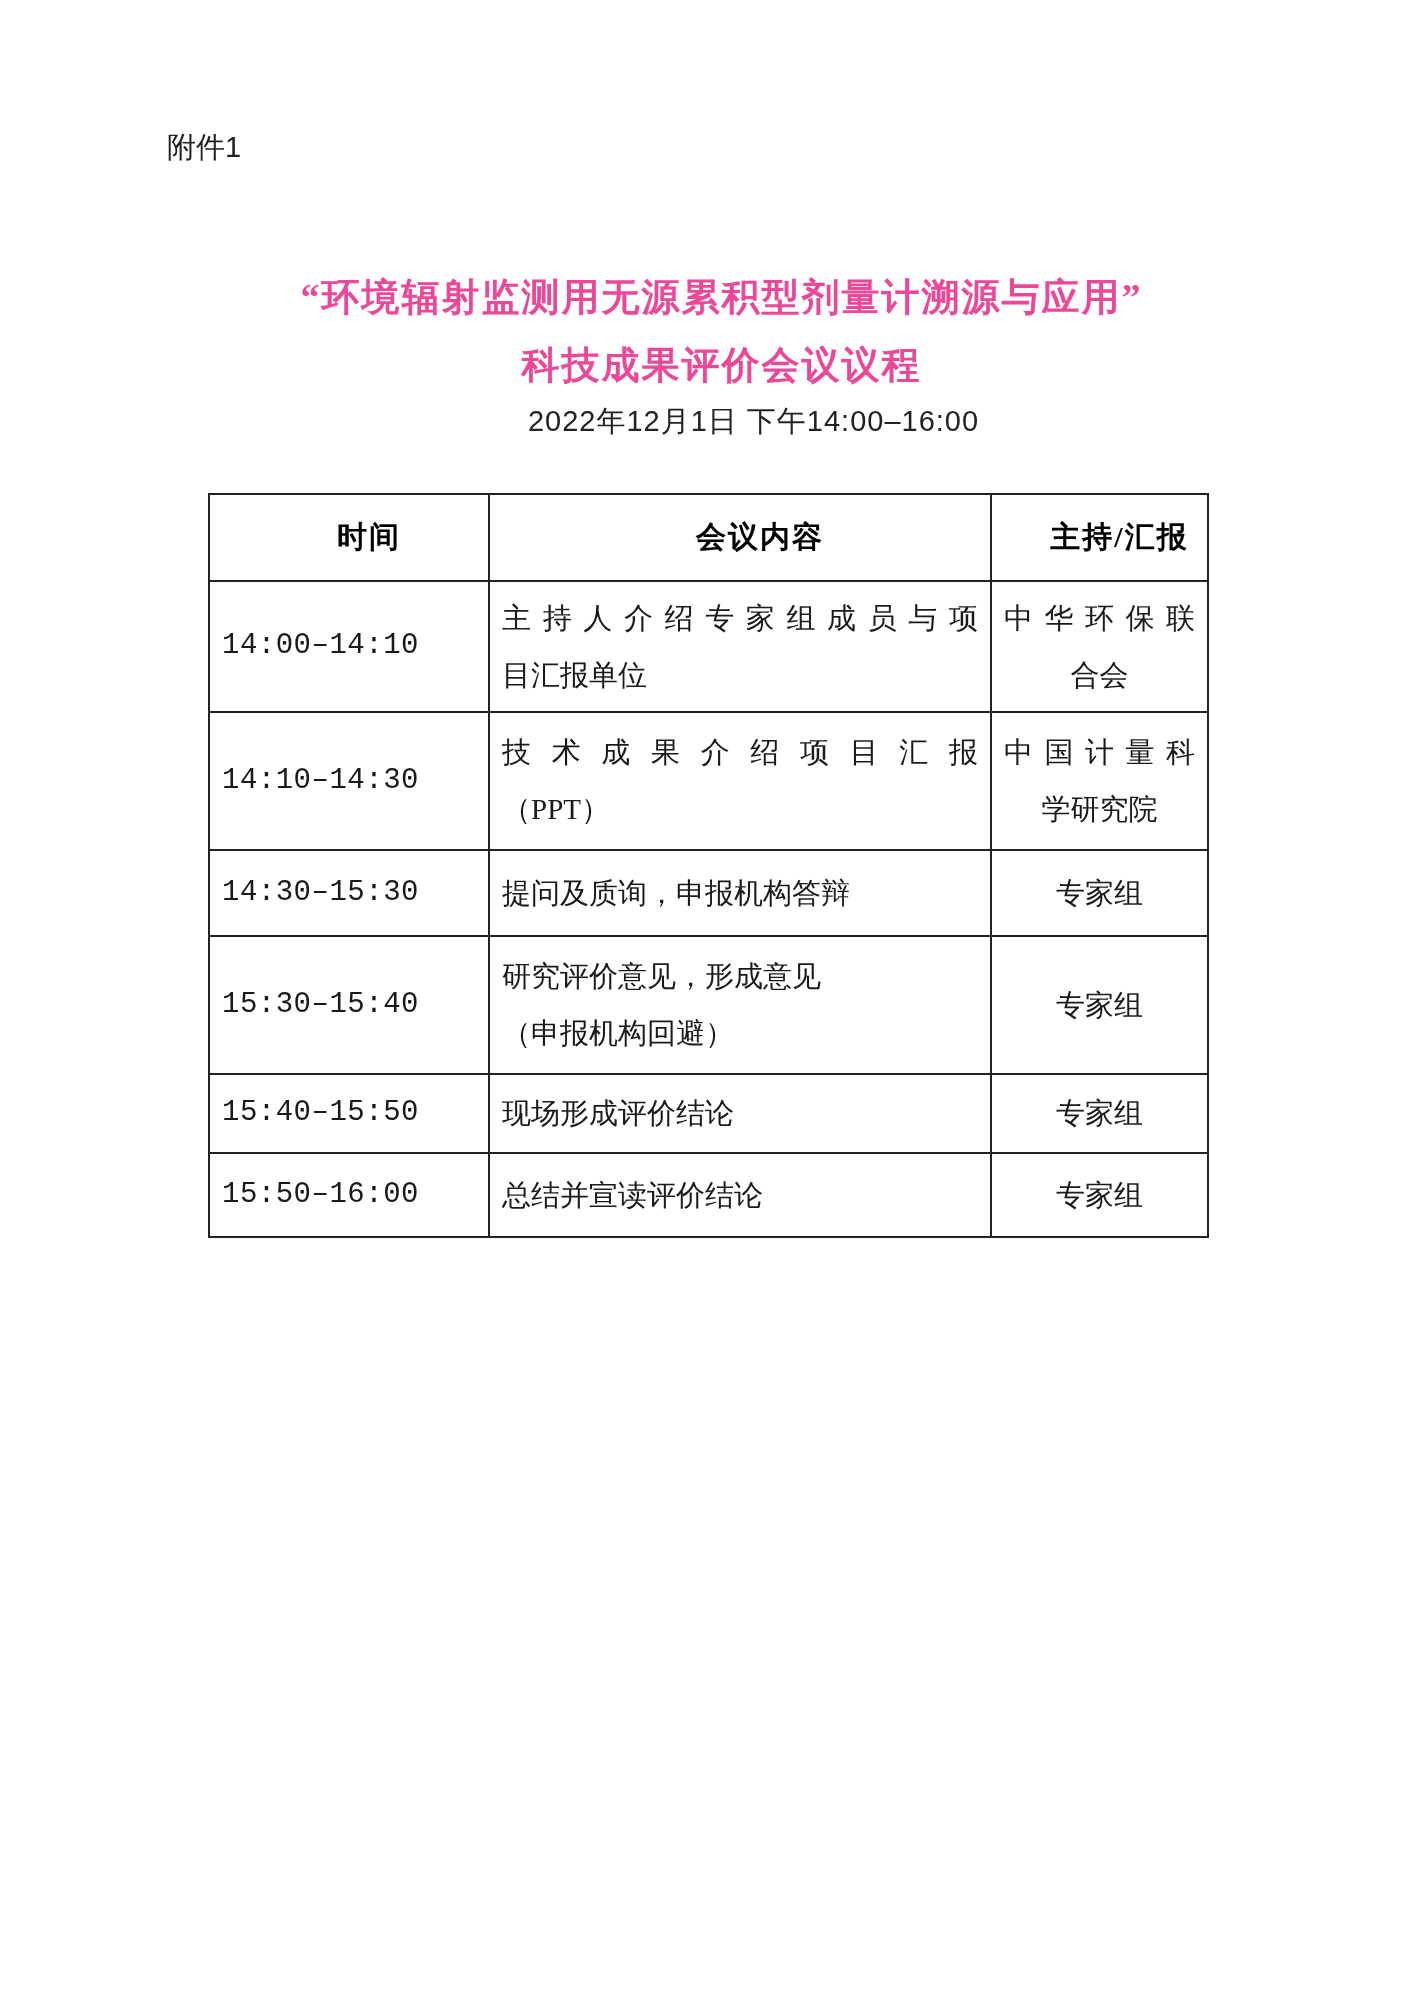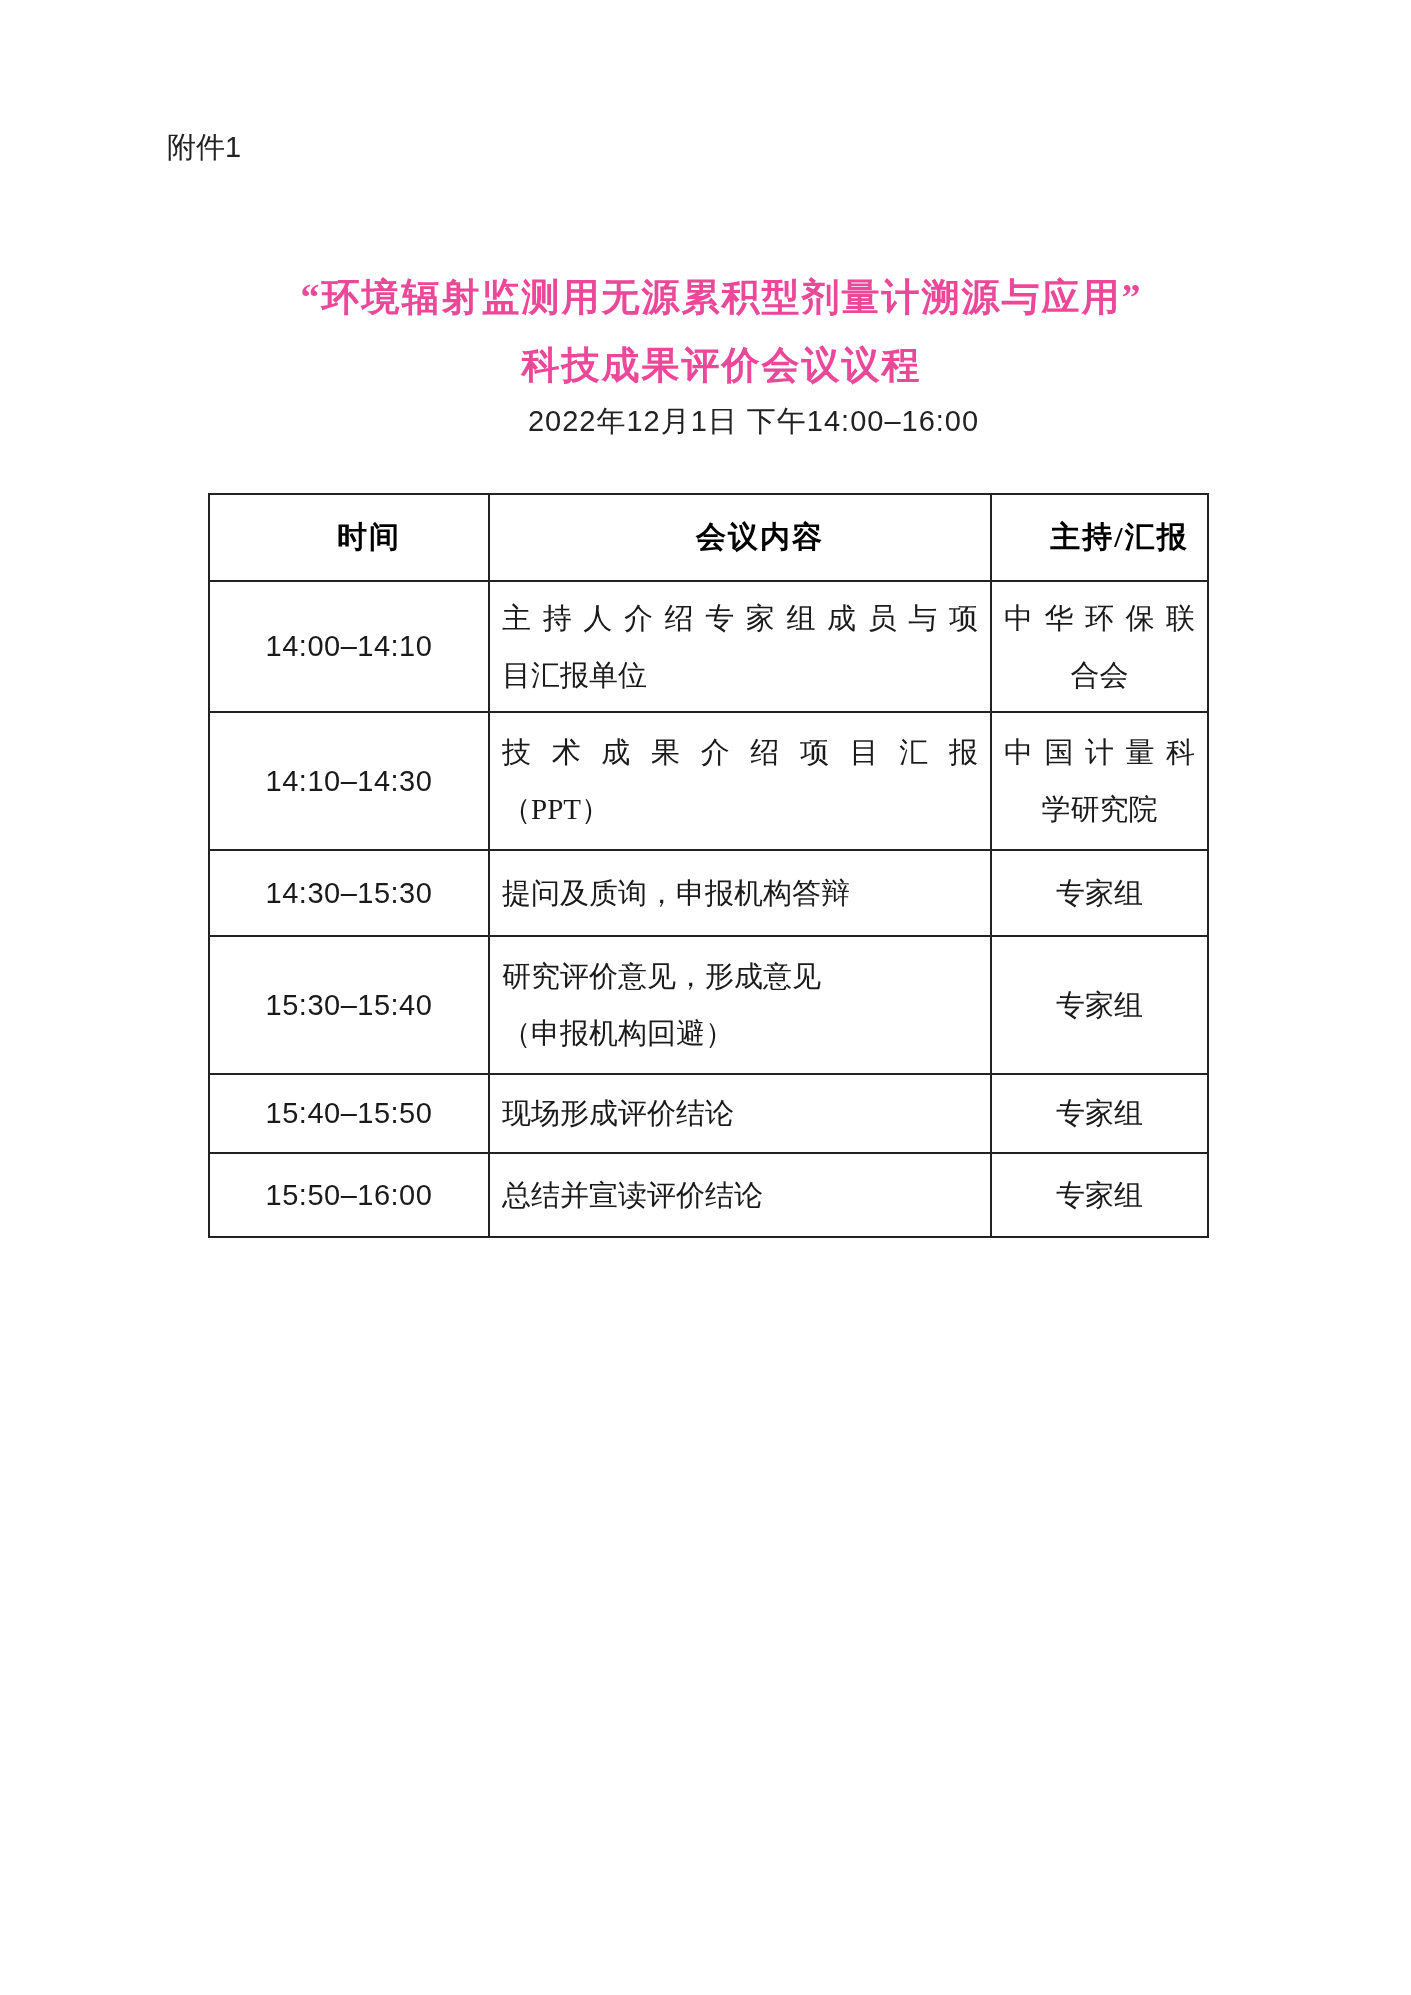--- a/index.html
+++ b/index.html
@@ -43,22 +43,21 @@
     border:2px solid #222222;
     vertical-align:middle;
     background:#ffffff;
   }
   table.agenda th {
     height:83px; font-size:30px; font-weight:700;
     text-align:center; letter-spacing:2px; color:#000000;padding-left:41px;
   }
   table.agenda td { font-size:29px; padding:4px 12px; color:#1a1a1a; }
   td.cell-time {
-    text-align:center;
-    font-family:Liberation Sans, sans-serif;
+    font-family:Liberation Mono, monospace;
     font-size:31px; color:#2a2a2a; letter-spacing:0.5px;
   }
   td.cell-content { text-align:left; }
   td.cell-host { text-align:center; }
   .line { line-height:1.95; }
   
   tbody tr:nth-child(1) { height:131px; }
   tbody tr:nth-child(2) { height:138px; }
   tbody tr:nth-child(3) { height:86px; }
   tbody tr:nth-child(4) { height:138px; }

